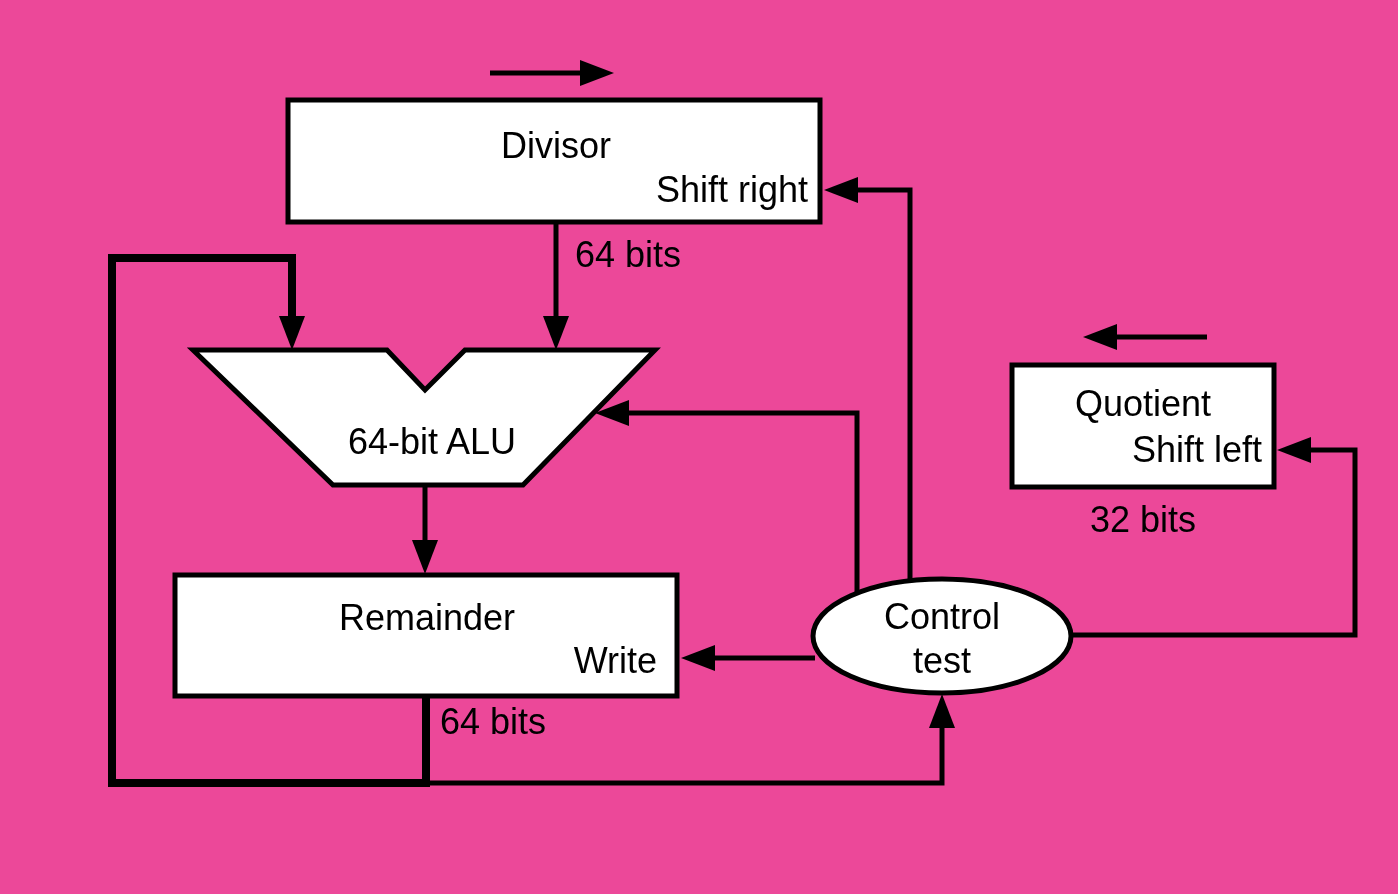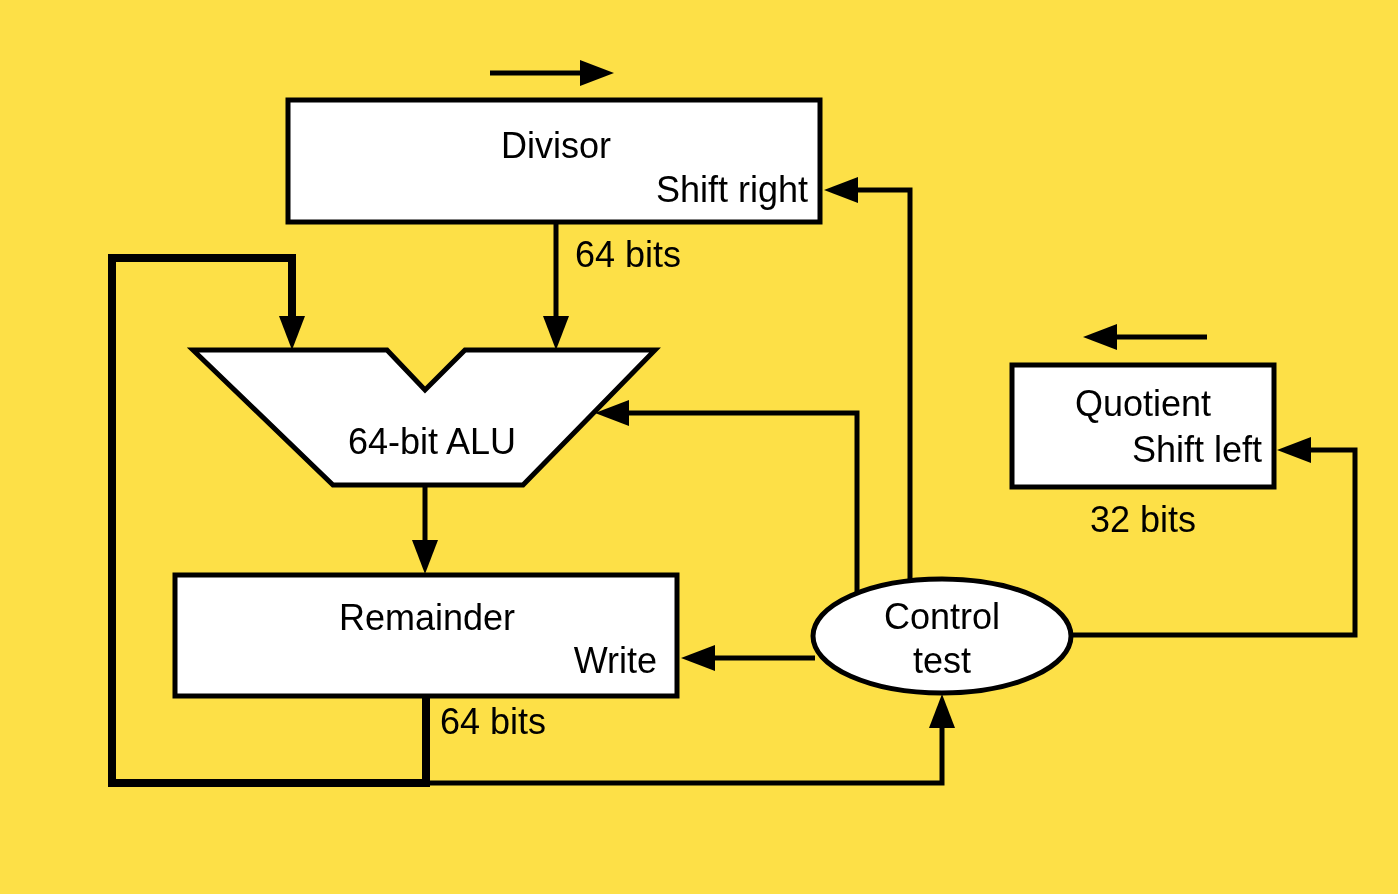--- a/index.html
+++ b/index.html
@@ -4,21 +4,21 @@
 <style>
   html, body {
     margin: 0;
     padding: 0;
     background: #ffffff;
   }
   .canvas {
     position: relative;
     width: 1398px;
     height: 894px;
-    background: #fde047;
+    background: #ec4899;
     overflow: hidden;
   }
   svg text {
     font-family: "Liberation Sans", "DejaVu Sans", sans-serif;
     font-size: 36px;
     fill: #000000;
   }
 </style>
 </head>
 <body>

